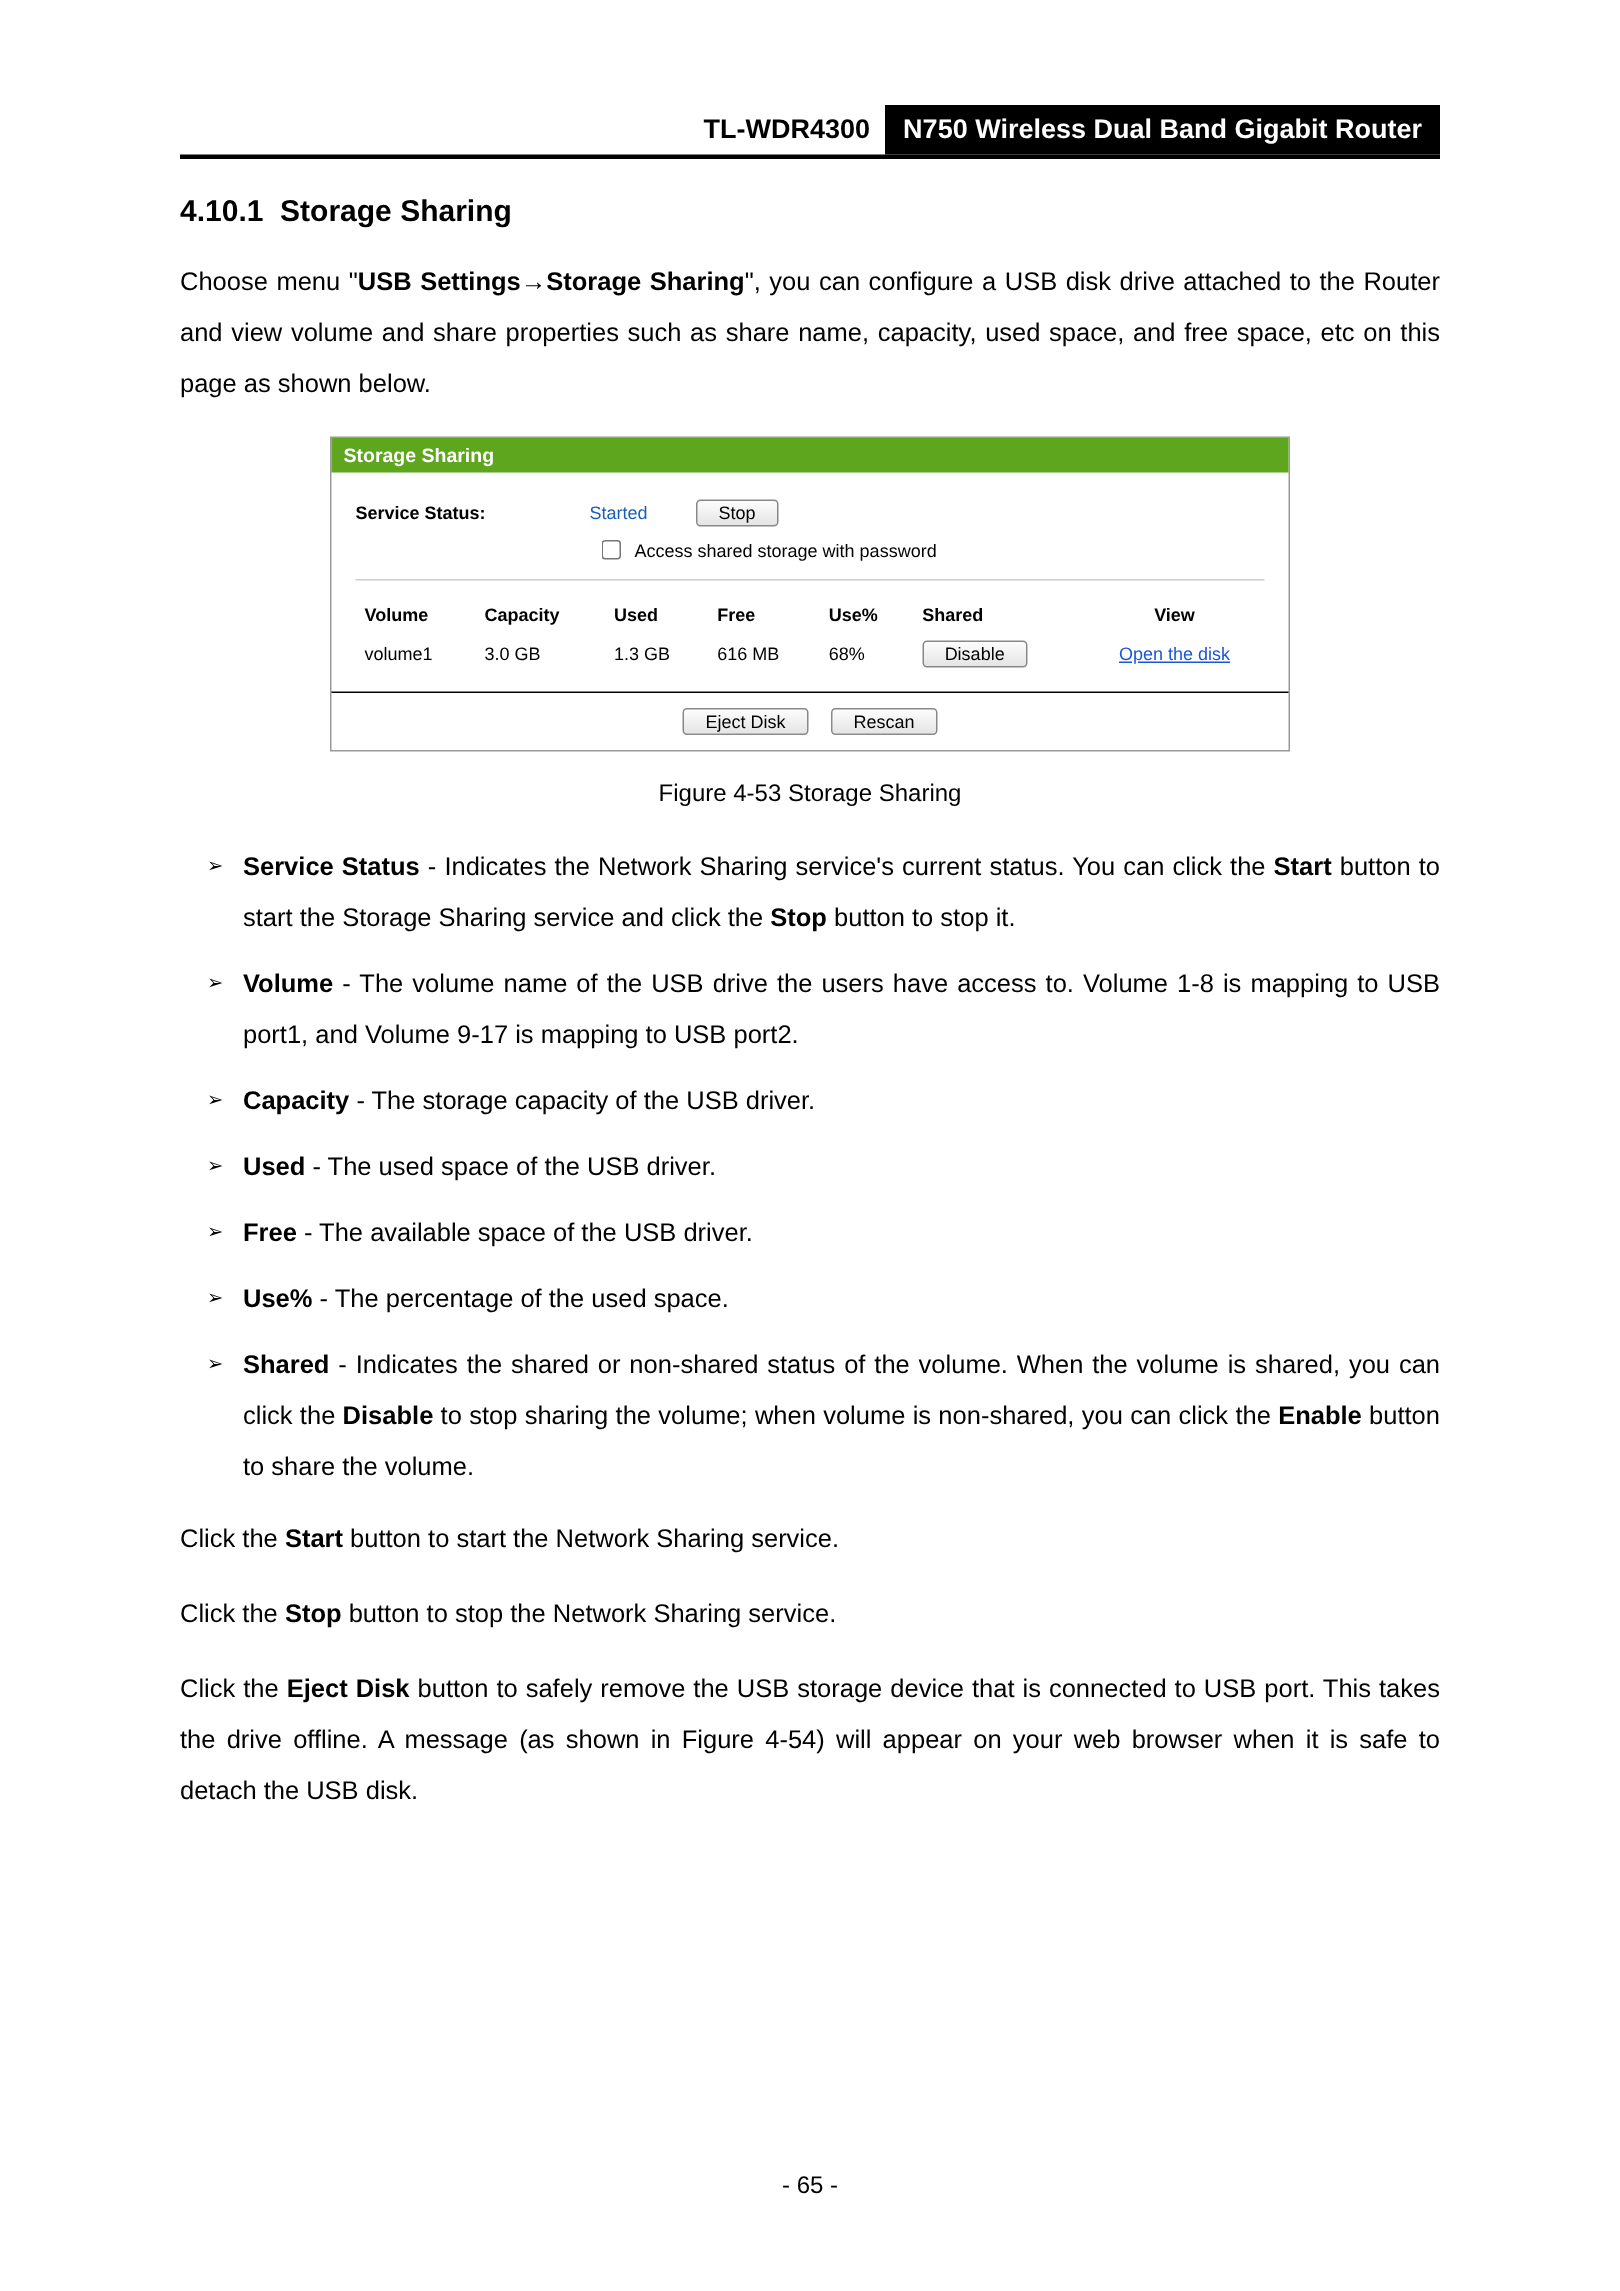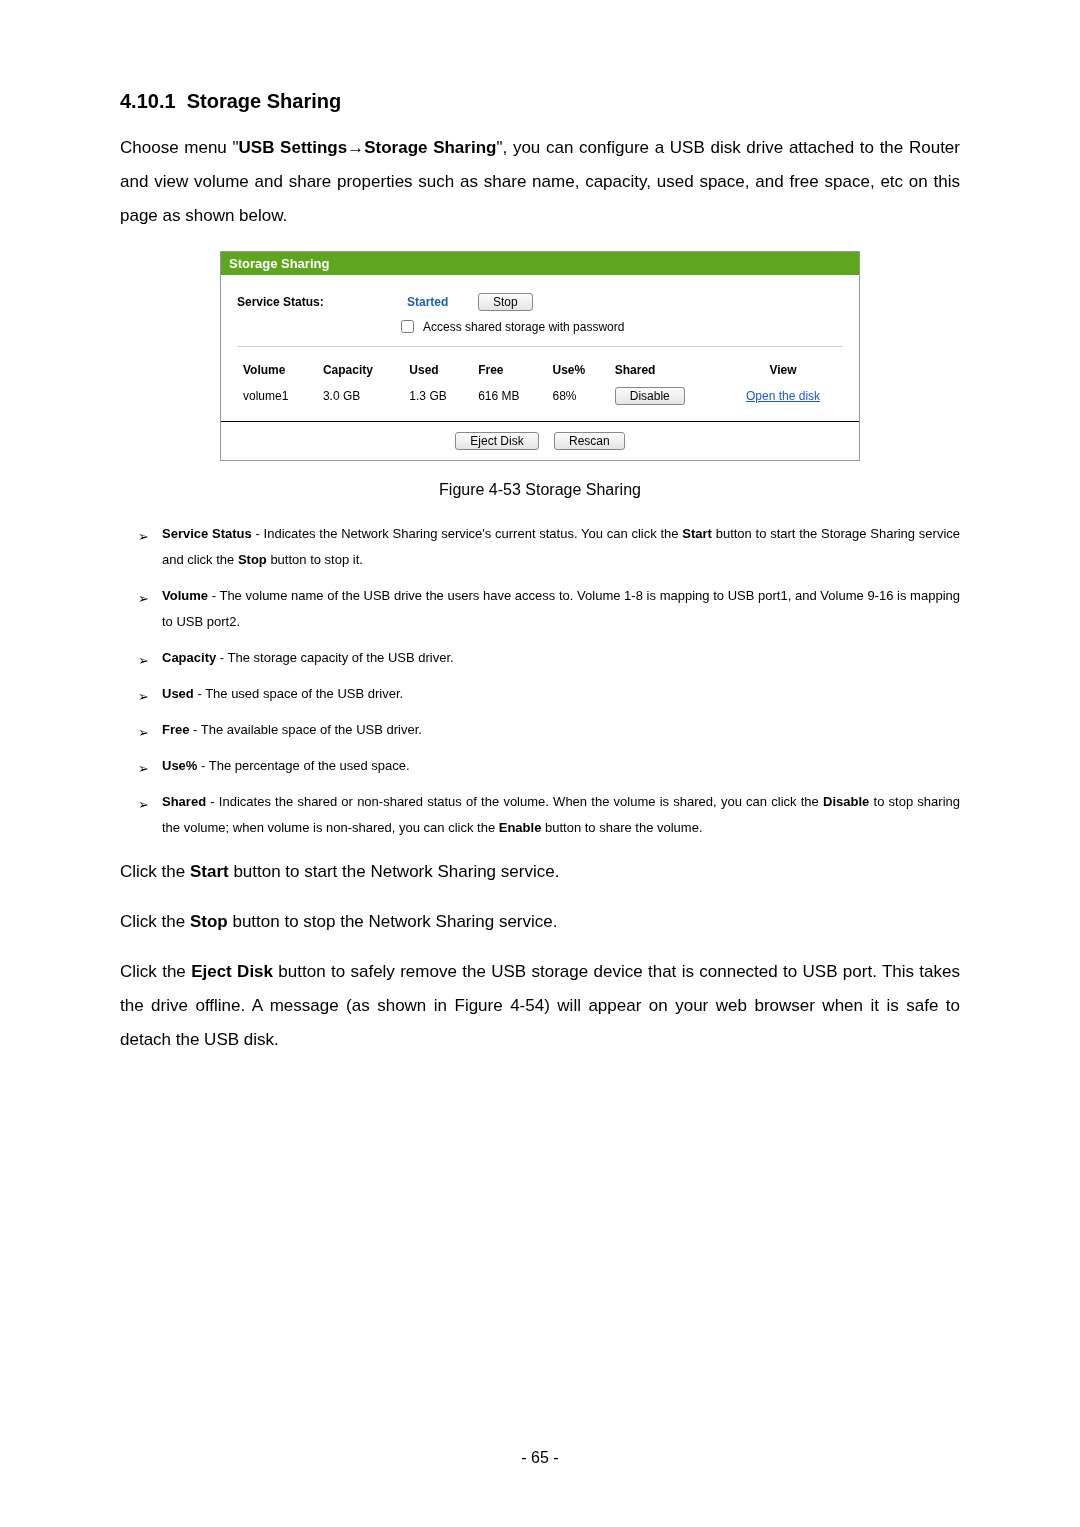--- a/index.html
+++ b/index.html
@@ -73,24 +73,23 @@
     gap: 16px;
     margin-bottom: 6px;
   }
   .status-label {
     font-weight: bold;
     width: 140px;
     font-size: 12px;
   }
   .status-value {
     color: #1a5fb4;
-    font-weight: bold;
+    font-weight: normal;
     font-size: 12px;
     width: 55px;
-    margin-left: 14px;
   }
   .ui-button {
     font-size: 12px;
     padding: 1px 14px;
     border: 1px solid #888;
     background: linear-gradient(#fdfdfd, #e4e4e4);
     border-radius: 3px;
     cursor: pointer;
   }
   .checkbox-row {
@@ -145,21 +144,21 @@
     margin: 20px 0 22px 0;
   }
   ul.arrow-list {
     list-style: none;
     padding: 0 0 0 18px;
     margin: 0 0 14px 0;
   }
   ul.arrow-list > li {
     position: relative;
     padding-left: 24px;
-    font-size: 13px;
+    font-size: 17px;
     line-height: 2.0;
     text-align: justify;
     margin-bottom: 10px;
   }
   ul.arrow-list > li::before {
     content: "➢";
     position: absolute;
     left: 0;
     top: 0;
     font-size: 13px;
@@ -173,20 +172,24 @@
     width: 100%;
     text-align: center;
     font-size: 16px;
   }
 </style>
 </head>
 <body>
 
 <div class="page">
 
+  <div class="header-bar">
+    <div class="header-model">TL-WDR4300</div>
+    <div class="header-title">N750 Wireless Dual Band Gigabit Router</div>
+  </div>
 
   <div class="section-heading">
     <span>4.10.1</span>&nbsp;
     <span>Storage Sharing</span>
   </div>
 
   <p class="body-text">
     <span>Choose menu "</span><b>USB Settings</b><b>→</b><b>Storage Sharing</b><span>", you can configure a USB disk drive attached to the Router and view volume and share properties such as share name, capacity, used space, and free space, etc on this page as shown below.</span>
   </p>
 
@@ -236,21 +239,21 @@
     </div>
   </div>
 
   <div class="figure-caption">Figure 4-53 Storage Sharing</div>
 
   <ul class="arrow-list">
     <li>
       <b>Service Status</b><span> - </span><span>Indicates the Network Sharing service's current status. You can click the </span><b>Start</b><span> button to start the Storage Sharing service and click the </span><b>Stop</b><span> button to stop it.</span>
     </li>
     <li>
-      <b>Volume</b><span> - </span><span>The volume name of the USB drive the users have access to. Volume 1-8 is mapping to USB port1, and Volume 9-16 is mapping to USB port2.</span>
+      <b>Volume</b><span> - </span><span>The volume name of the USB drive the users have access to. Volume 1-8 is mapping to USB port1, and Volume 9-17 is mapping to USB port2.</span>
     </li>
     <li>
       <b>Capacity</b><span> - </span><span>The storage capacity of the USB driver.</span>
     </li>
     <li>
       <b>Used</b><span> - </span><span>The used space of the USB driver.</span>
     </li>
     <li>
       <b>Free</b><span> - </span><span>The available space of the USB driver.</span>
     </li>

